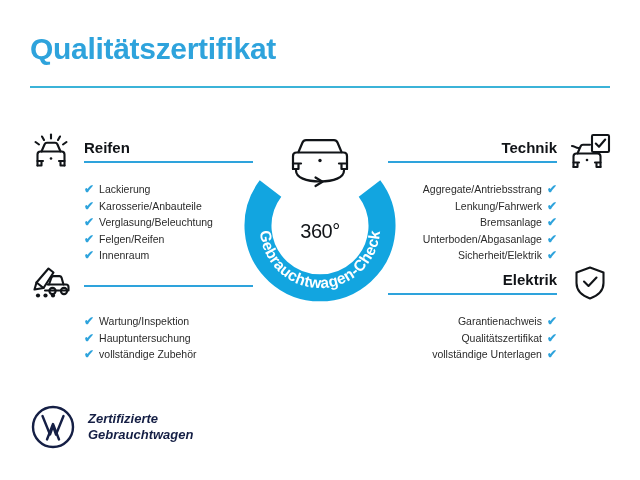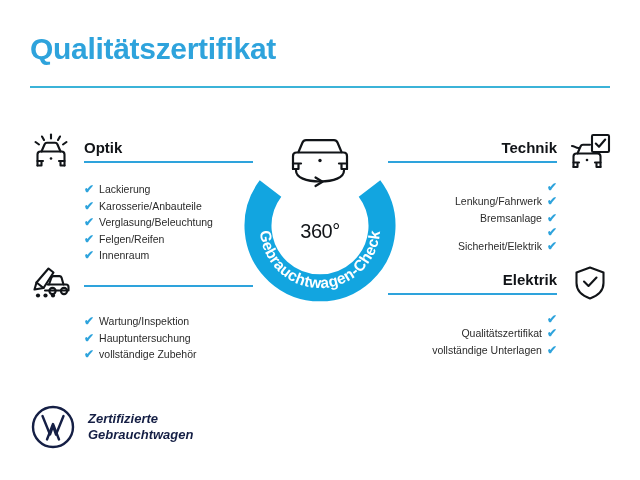--- a/index.html
+++ b/index.html
@@ -168,21 +168,21 @@
         <path d="M11.5 19.5 L14.5 12.5 C15 11.3 15.9 10.8 17 10.8 H25 C26.1 10.8 27 11.3 27.5 12.5 L30.5 19.5"></path>
         <path d="M7.5 33.5 V22.5 C7.5 20.8 8.8 19.5 10.5 19.5 H31.5 C33.2 19.5 34.5 20.8 34.5 22.5 V33.5"></path>
         <path d="M7.5 29 H13"></path>
         <path d="M34.5 29 H29"></path>
         <path d="M7.5 33.5 H11.5 V30"></path>
         <path d="M34.5 33.5 H30.5 V30"></path>
         <circle cx="21" cy="26.5" r="1.3" fill="#111418" stroke="none"></circle>
       </svg>
     </div>
     <div class="sec-titlewrap">
-      <div class="sec-title">Optik</div>
+      <div class="sec-title">Reifen</div>
       <div class="sec-underline"></div>
     </div>
   </div>
   <ul class="sec-list">
     <li>
         <span class="tick">✔</span>
         <span>Lackierung</span>
       </li>
     <li>
         <span class="tick">✔</span>
@@ -254,31 +254,33 @@
         <circle cx="18" cy="28" r="1.3" fill="#111418" stroke="none"></circle>
       </svg>
     </div>
     <div class="sec-titlewrap">
       <div class="sec-title">Technik</div>
       <div class="sec-underline"></div>
     </div>
   </div>
   <ul class="sec-list sec-list-right">
     <li>
+        <span>Aggregate/Antriebsstrang</span>
         <span class="tick">✔</span>
       </li>
     <li>
         <span>Lenkung/Fahrwerk</span>
         <span class="tick">✔</span>
       </li>
     <li>
         <span>Bremsanlage</span>
         <span class="tick">✔</span>
       </li>
     <li>
+        <span>Unterboden/Abgasanlage</span>
         <span class="tick">✔</span>
       </li>
     <li>
         <span>Sicherheit/Elektrik</span>
         <span class="tick">✔</span>
       </li>
   </ul>
 </div>
 
 <div class="section sec-garantie">
@@ -289,20 +291,21 @@
         <path d="M15 17.5 L19.5 22 L27.5 13.5"></path>
       </svg>
     </div>
     <div class="sec-titlewrap">
       <div class="sec-title">Elektrik</div>
       <div class="sec-underline"></div>
     </div>
   </div>
   <ul class="sec-list sec-list-right">
     <li>
+        <span>Garantienachweis</span>
         <span class="tick">✔</span>
       </li>
     <li>
         <span>Qualitätszertifikat</span>
         <span class="tick">✔</span>
       </li>
     <li>
         <span>vollständige Unterlagen</span>
         <span class="tick">✔</span>
       </li>

